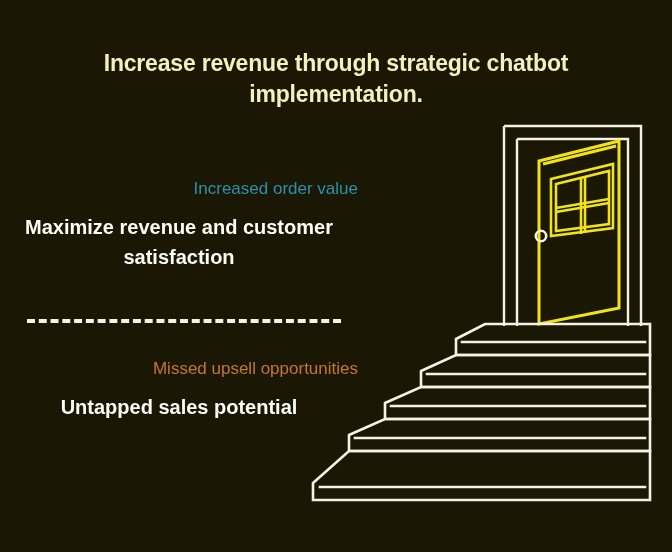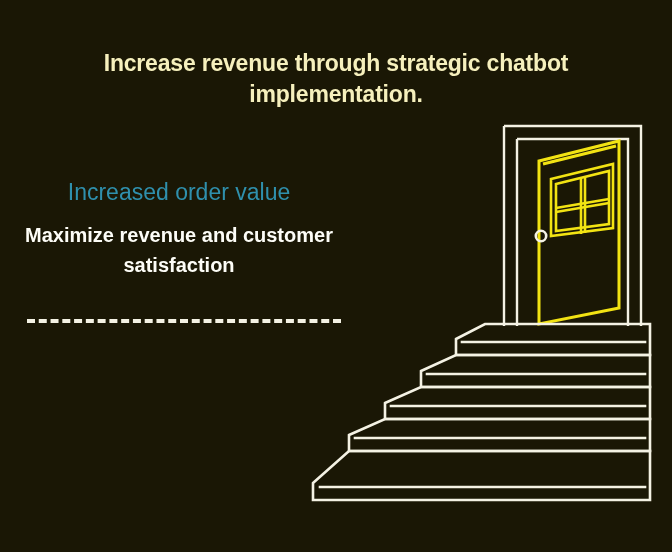--- a/index.html
+++ b/index.html
@@ -39,24 +39,25 @@
   .block {
     position: absolute;
     width: 358px;
     left: 0px;
     text-align: center;
   }
   #block-top { top: 178px; }
   #block-bottom { top: 358px; }
 
   .block-heading {
-    font-size: 23px;
+    font-size: 17px;
     font-weight: normal;
     line-height: 1.3;
     margin: 0 0 12px 0;
+    text-align: right;
   }
   #heading-top { color: #2f90ad; }
   #heading-bottom { color: #c7762f; }
 
   .block-body {
     font-size: 20px;
     font-weight: bold;
     line-height: 1.5;
     color: #fdfdf7;
     margin: 0;
@@ -90,20 +91,22 @@
   <div id="title">Increase revenue through strategic chatbot implementation.</div>
 
   <div class="block" id="block-top">
     <div class="block-heading" id="heading-top" style="color: rgb(47, 144, 173);">Increased order value</div>
     <div class="block-body">Maximize revenue and customer satisfaction</div>
   </div>
 
   <div id="divider" style="border-top-color: rgb(244, 242, 228);"></div>
 
   <div class="block" id="block-bottom">
+    <div class="block-heading" id="heading-bottom" style="color: rgb(199, 118, 47);">Missed upsell opportunities</div>
+    <div class="block-body">Untapped sales potential</div>
   </div>
 
   <svg id="illustration" viewBox="0 0 672 552" width="672" height="552">
 
     <g fill="none" stroke="#f4f2e4" stroke-width="2.4" stroke-linejoin="miter">
 
       <path d="M 504 126 L 641 126 L 641 326"></path>
       <path d="M 504 126 L 504 326"></path>
 
       <path d="M 517 139 L 628 139 L 628 326"></path>

